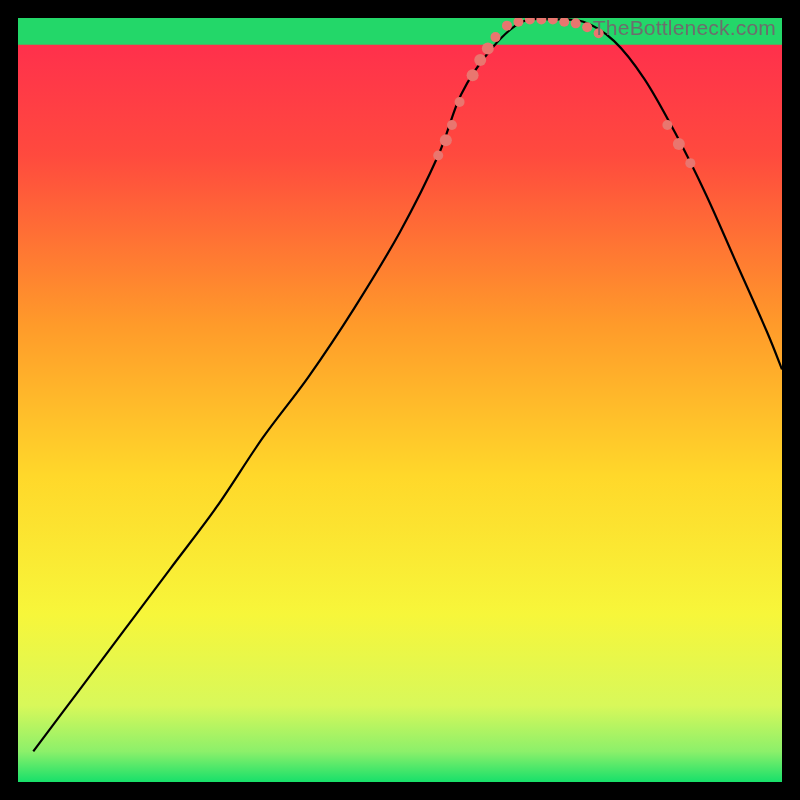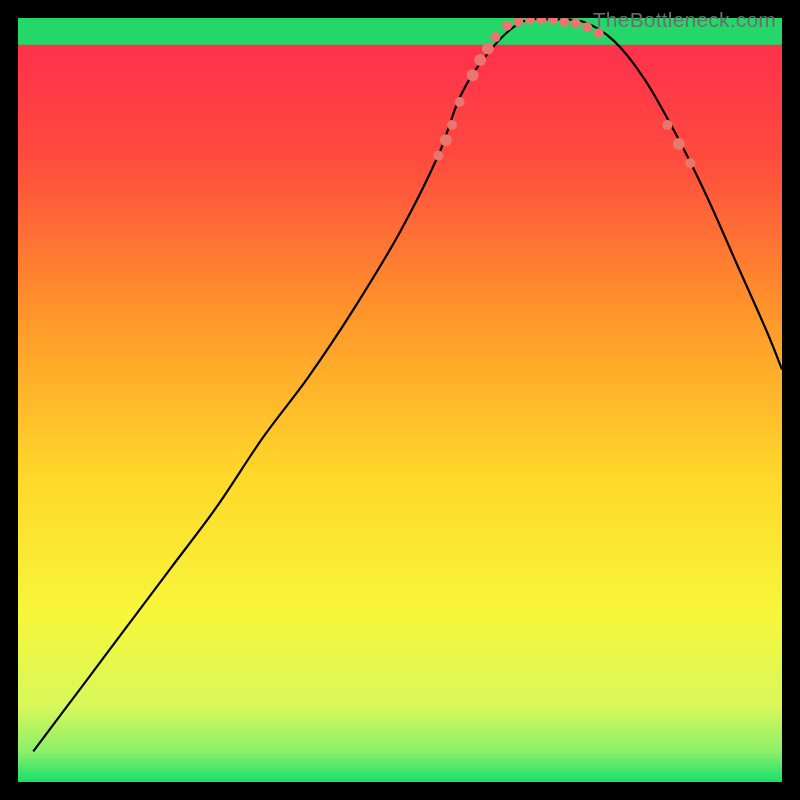--- a/index.html
+++ b/index.html
@@ -14,21 +14,21 @@
   .frame {
     position: absolute;
     left: 18px;
     top: 18px;
     width: 764px;
     height: 764px;
     background: #000000;
   }
   .watermark {
     position: absolute;
-    top: 8px;
+    top: 16px;
     right: 24px;
     color: #6d6d6d;
     font-size: 21px;
     font-weight: 500;
     letter-spacing: 0.2px;
   }
   svg {
     display: block;
   }
 </style>

